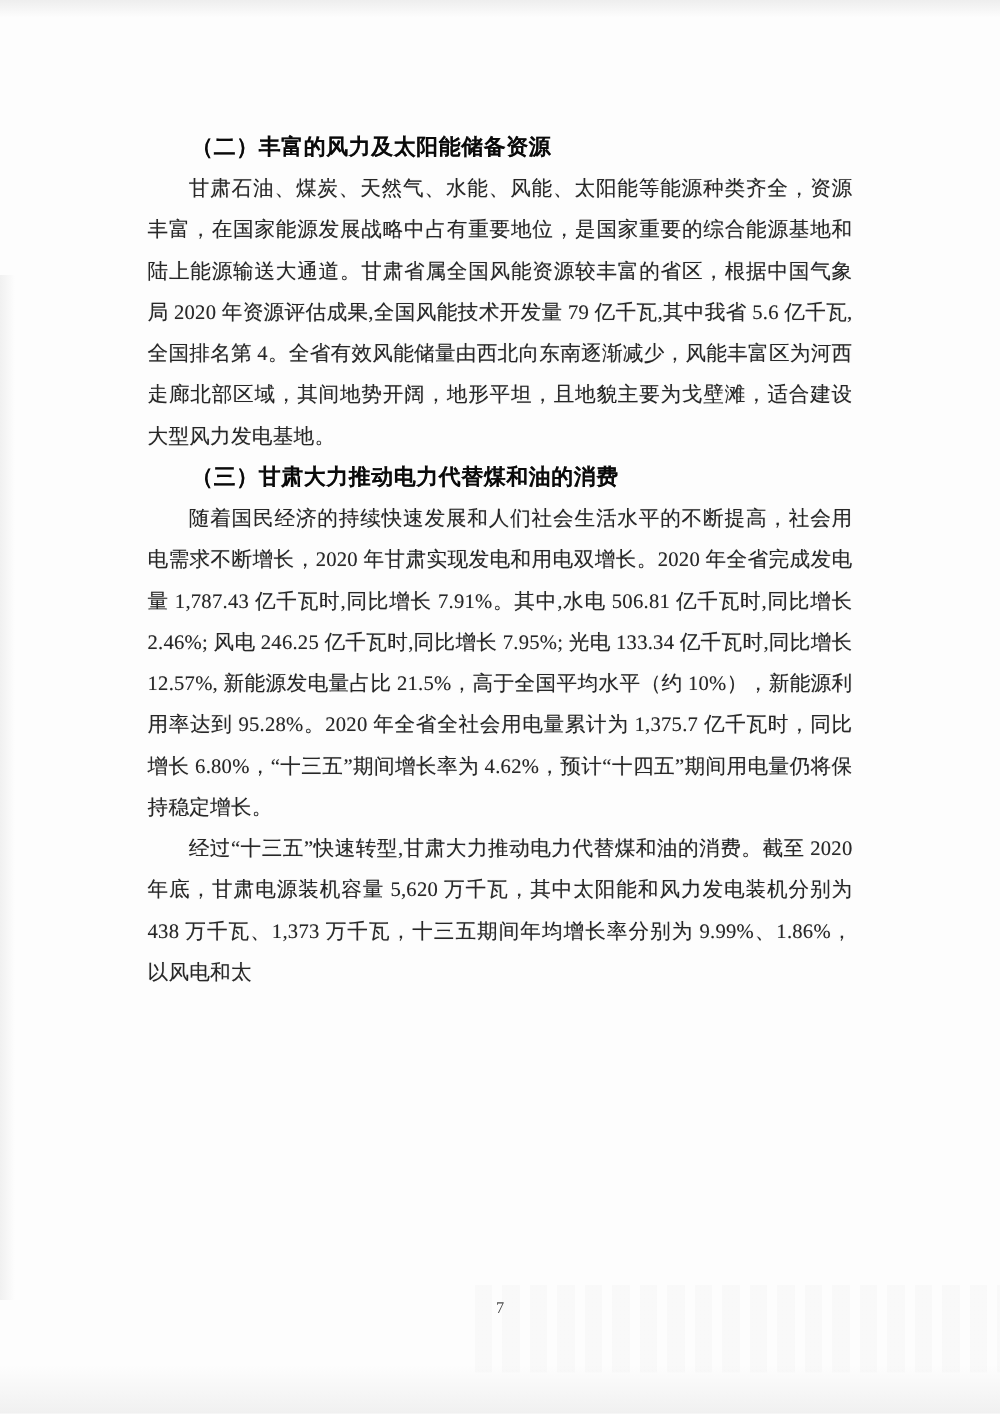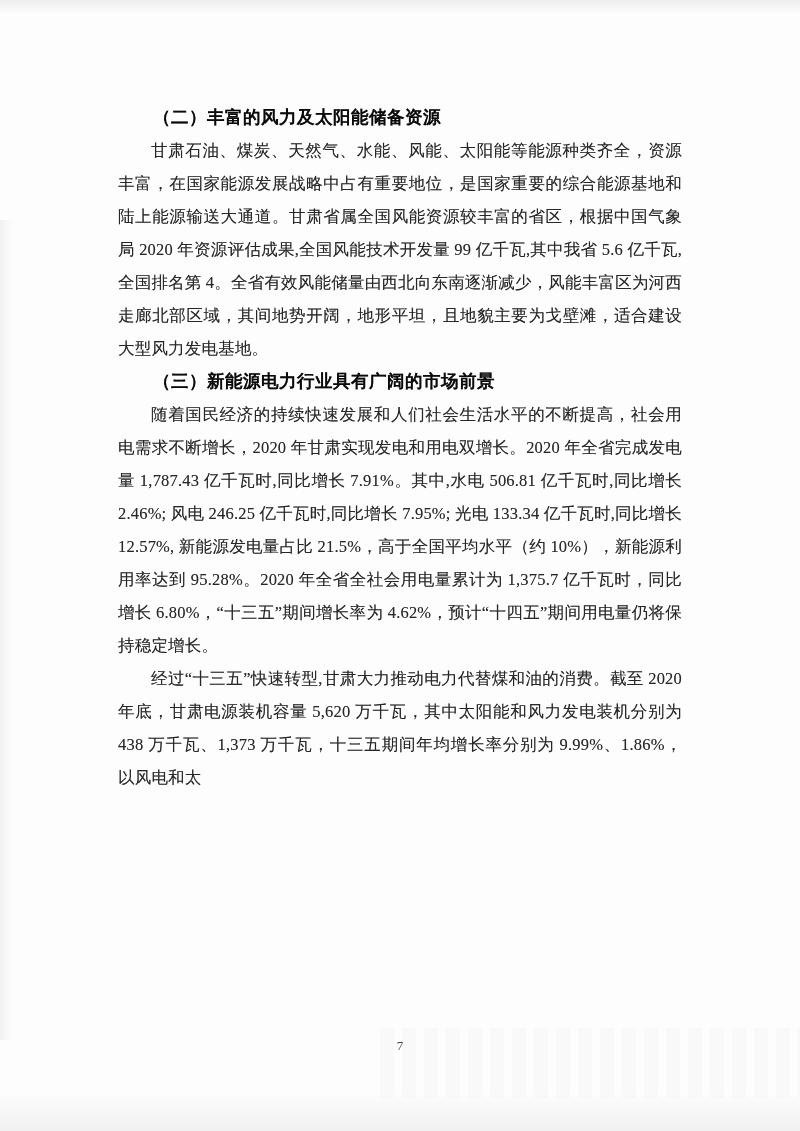--- a/index.html
+++ b/index.html
@@ -83,25 +83,25 @@
 <div class="page">
 
   <div class="artifact artifact-top"></div>
   <div class="artifact artifact-left"></div>
   <div class="artifact artifact-bottom-texture"></div>
   <div class="artifact artifact-bottom"></div>
 
   <div class="content">
     <h2 class="sec-heading">（二）丰富的风力及太阳能储备资源</h2>
 
-    <p class="para">甘肃石油、煤炭、天然气、水能、风能、太阳能等能源种类齐全，资源丰富，在国家能源发展战略中占有重要地位，是国家重要的综合能源基地和陆上能源输送大通道。甘肃省属全国风能资源较丰富的省区，根据中国气象局 2020 年资源评估成果,全国风能技术开发量 99 亿千瓦,其中我省 5.6 亿千瓦,全国排名第 4。全省有效风能储量由西北向东南逐渐减少，风能丰富区为河西走廊北部区域，其间地势开阔，地形平坦，且地貌主要为戈壁滩，适合建设大型风力发电基地。</p>
+    <p class="para">甘肃石油、煤炭、天然气、水能、风能、太阳能等能源种类齐全，资源丰富，在国家能源发展战略中占有重要地位，是国家重要的综合能源基地和陆上能源输送大通道。甘肃省属全国风能资源较丰富的省区，根据中国气象局 2020 年资源评估成果,全国风能技术开发量 79 亿千瓦,其中我省 5.6 亿千瓦,全国排名第 4。全省有效风能储量由西北向东南逐渐减少，风能丰富区为河西走廊北部区域，其间地势开阔，地形平坦，且地貌主要为戈壁滩，适合建设大型风力发电基地。</p>
 
 
 
-    <h2 class="sec-heading">（三）新能源电力行业具有广阔的市场前景</h2>
+    <h2 class="sec-heading">（三）甘肃大力推动电力代替煤和油的消费</h2>
 
     <p class="para">随着国民经济的持续快速发展和人们社会生活水平的不断提高，社会用电需求不断增长，2020 年甘肃实现发电和用电双增长。2020 年全省完成发电量 1,787.43 亿千瓦时,同比增长 7.91%。其中,水电 506.81 亿千瓦时,同比增长 2.46%; 风电 246.25 亿千瓦时,同比增长 7.95%; 光电 133.34 亿千瓦时,同比增长 12.57%, 新能源发电量占比 21.5%，高于全国平均水平（约 10%），新能源利用率达到 95.28%。2020 年全省全社会用电量累计为 1,375.7 亿千瓦时，同比增长 6.80%，“十三五”期间增长率为 4.62%，预计“十四五”期间用电量仍将保持稳定增长。</p>
 
     <p class="para">经过“十三五”快速转型,甘肃大力推动电力代替煤和油的消费。截至 2020 年底，甘肃电源装机容量 5,620 万千瓦，其中太阳能和风力发电装机分别为 438 万千瓦、1,373 万千瓦，十三五期间年均增长率分别为 9.99%、1.86%，以风电和太</p>
   </div>
 
   <div class="page-number">7</div>
 
 </div>
 

